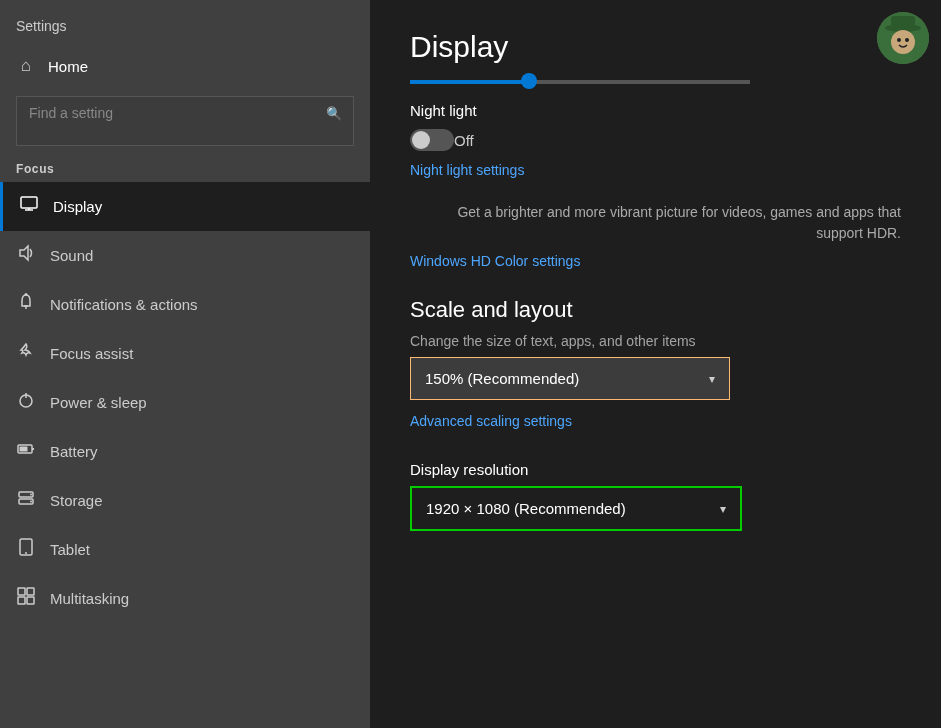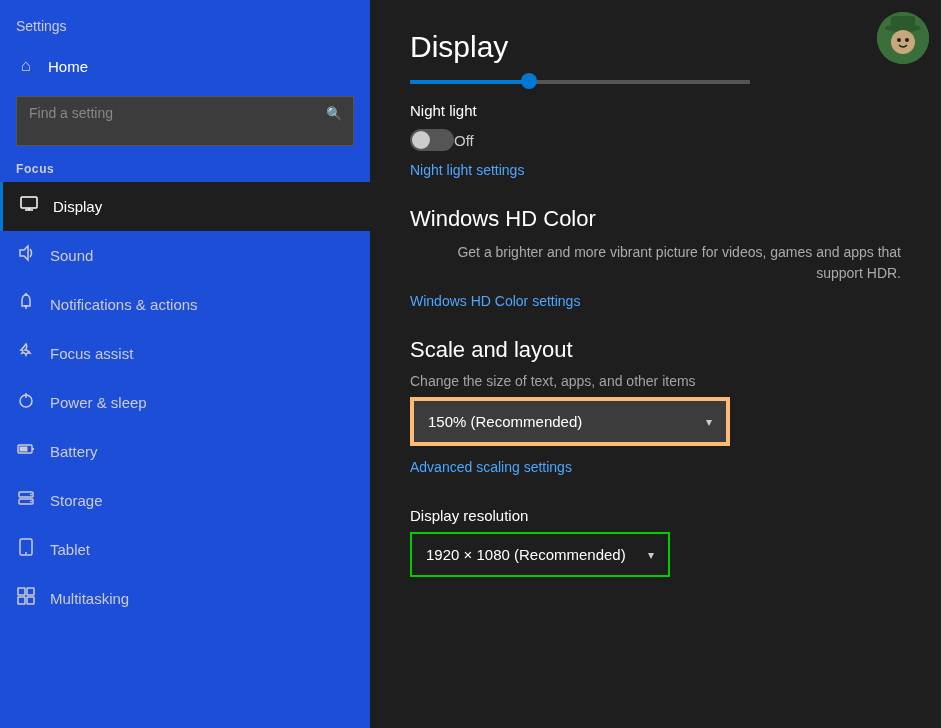--- a/index.html
+++ b/index.html
@@ -10,21 +10,21 @@
       color: #ffffff;
       font-family: 'Segoe UI', Arial, sans-serif;
       display: flex;
       overflow: hidden;
     }
 
     
     .sidebar {
       width: 370px;
       min-width: 370px;
-      background: #1d4ed8;
+      background: #404040;
       display: flex;
       flex-direction: column;
       height: 100%;
       overflow: hidden;
     }
 
     .sidebar-title {
       font-size: 14px;
       color: #cccccc;
       padding: 18px 16px 10px 16px;
@@ -222,33 +222,33 @@
     
     .dropdown-label {
       font-size: 14px;
       color: #a3a3a3;
       margin-bottom: 8px;
     }
 
     .dropdown {
       width: 320px;
       background: #3c3c3c;
-      border: 4px solid #fdba74;
+      border: 1px solid #fdba74;
       color: #ffffff;
       padding: 12px 14px;
       display: flex;
       align-items: center;
       justify-content: space-between;
       cursor: pointer;
       font-size: 15px;
       margin-bottom: 12px;
     }
 
     .dropdown-highlighted {
-      width: 260px;
+      width: 332px;
       background: #1e1e1e;
       border: 2px solid #00cc00;
       color: #ffffff;
       padding: 12px 14px;
       display: flex;
       align-items: center;
       justify-content: space-between;
       cursor: pointer;
       font-size: 15px;
       margin-bottom: 12px;
@@ -421,21 +421,20 @@
   <div class="section-label">Night light</div>
   <div class="toggle-row">
     <div class="toggle off">
       <div class="toggle-knob"></div>
     </div>
     <span class="toggle-label">Off</span>
   </div>
   <a class="link-text">Night light settings</a>
 
   
-  <h2 class="section-heading">Windows HD Color</h2>
   <p class="section-desc">Get a brighter and more vibrant picture for videos, games and apps that support HDR.</p>
   <a class="link-text">Windows HD Color settings</a>
 
   
   <h2 class="section-heading">Scale and layout</h2>
   <div class="dropdown-label">Change the size of text, apps, and other items</div>
   <div class="dropdown">
     <span>150% (Recommended)</span>
     <span class="chevron-down">▾</span>
   </div>

